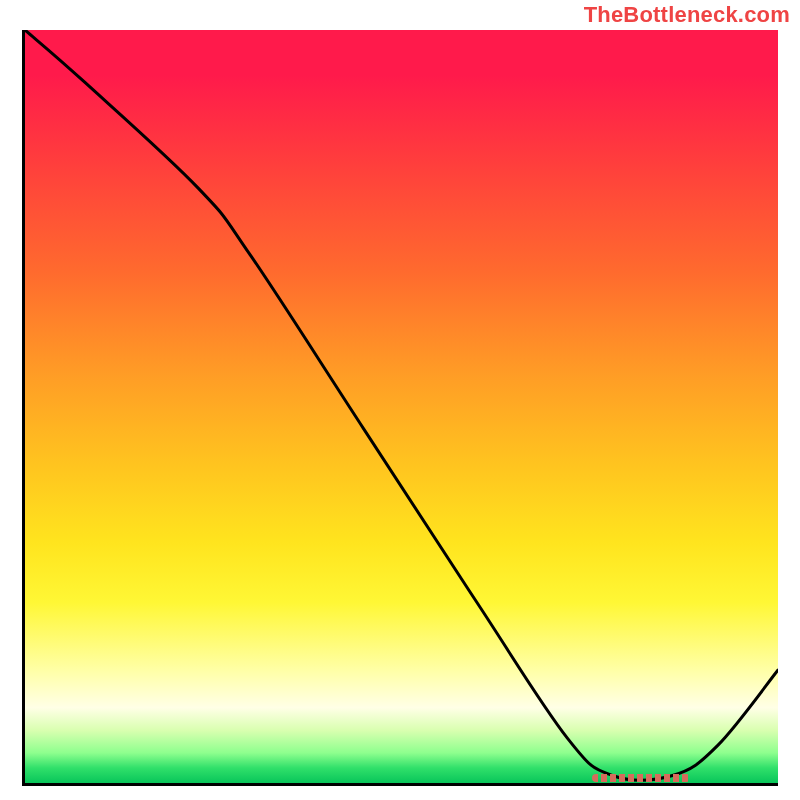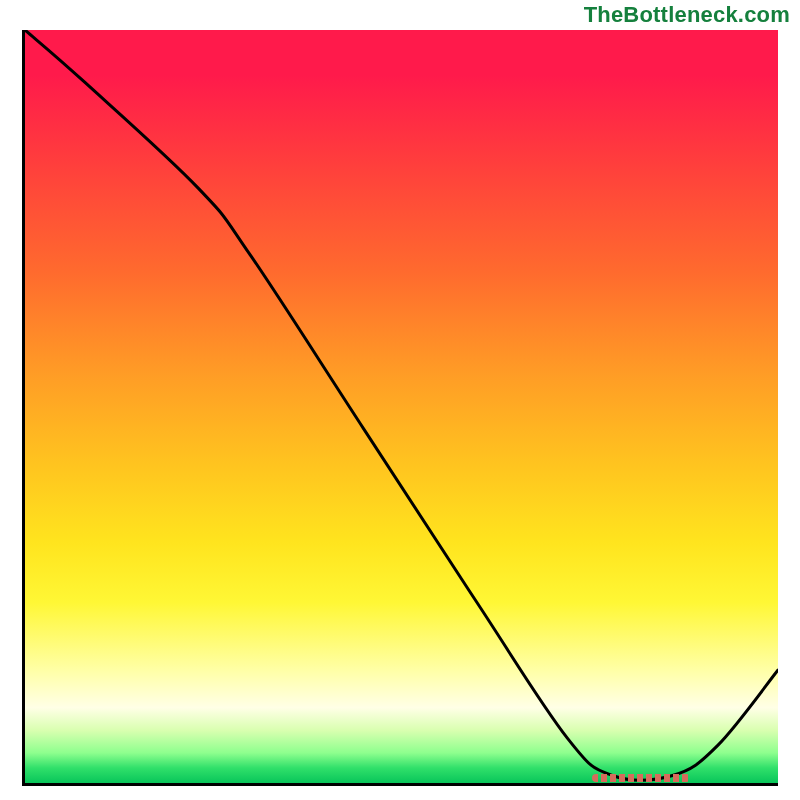--- a/index.html
+++ b/index.html
@@ -15,21 +15,21 @@
     position: relative;
     width: 800px;
     height: 800px;
   }
   .watermark {
     position: absolute;
     top: 2px;
     right: 10px;
     font-size: 22px;
     font-weight: 600;
-    color: #15803d;
+    color: #ef4444;
     letter-spacing: 0.2px;
   }
   .plot-area {
     position: absolute;
     left: 22px;
     top: 30px;
     width: 756px;
     height: 756px;
     border-left: 3px solid #000;
     border-bottom: 3px solid #000;

